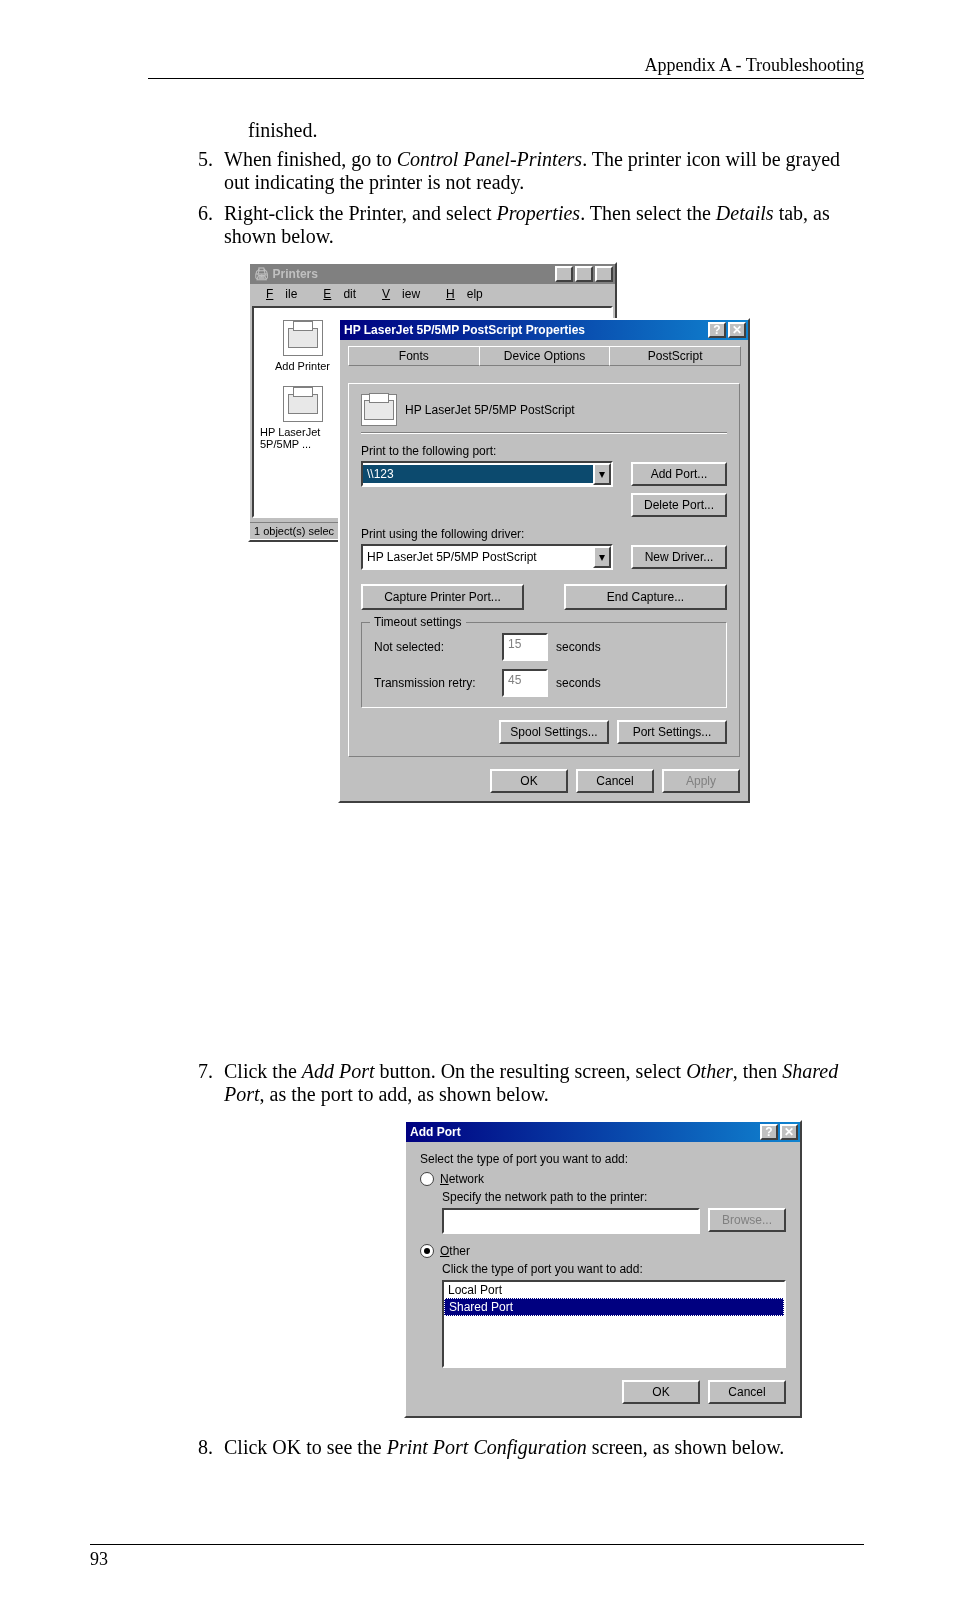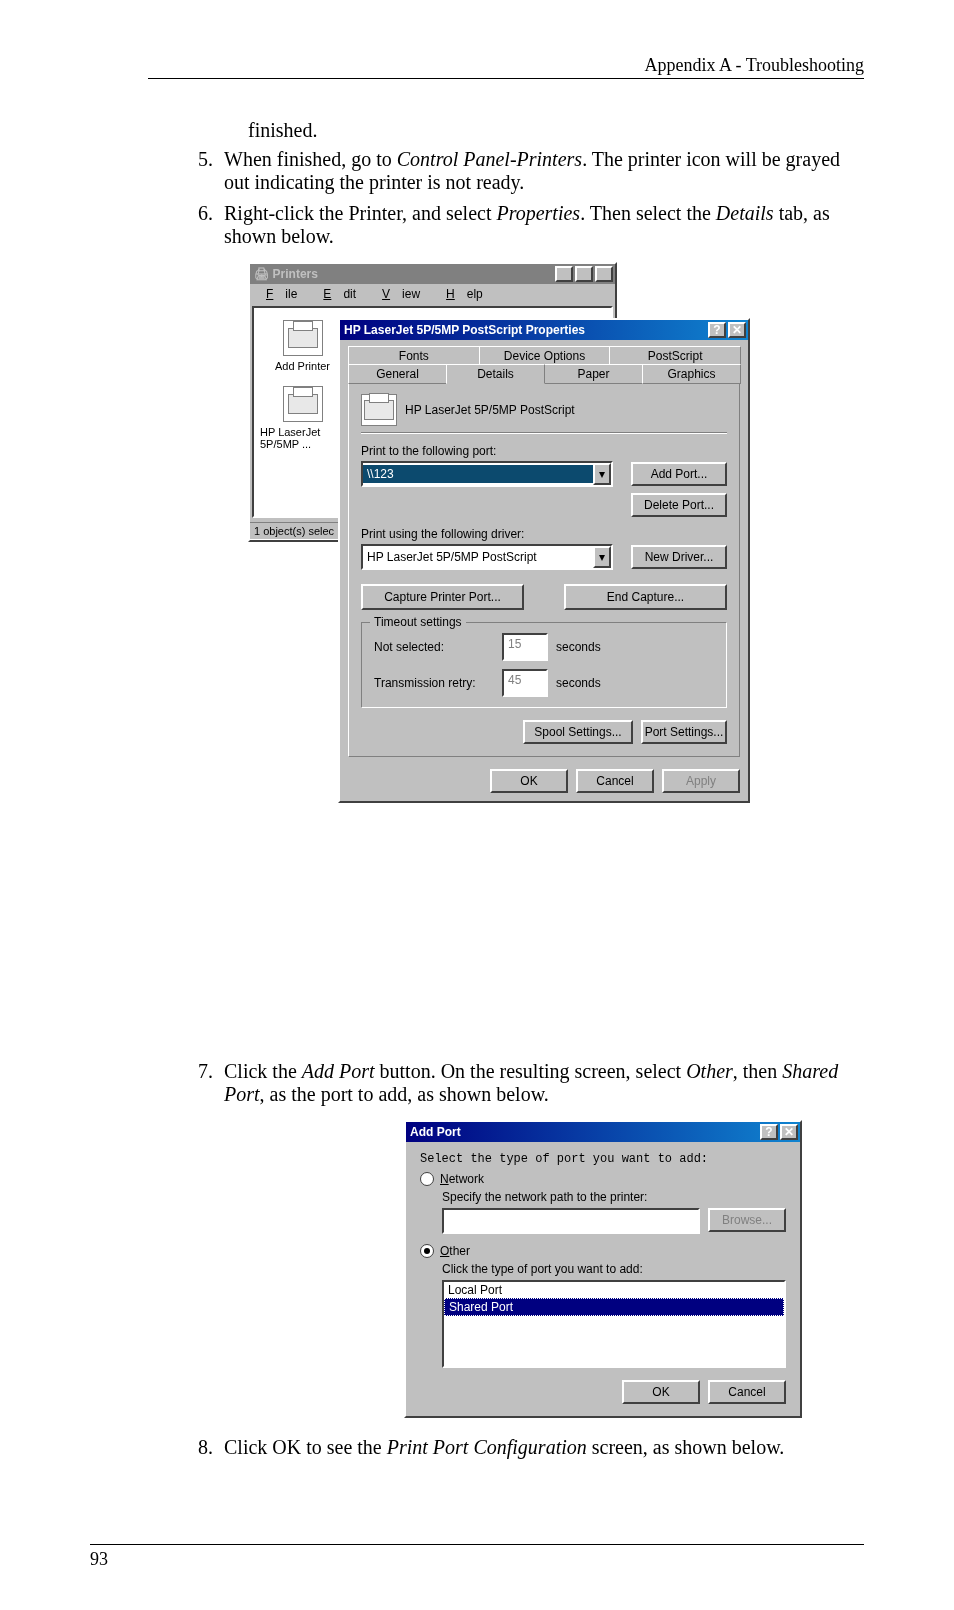--- a/index.html
+++ b/index.html
@@ -133,26 +133,20 @@
             <div class="btn tbtn">?</div>
             <div class="btn tbtn">✕</div>
           </div>
           <div class="props-body">
             <div class="tabs">
               <div class="tabrow back">
                 <div class="tab">Fonts</div>
                 <div class="tab">Device Options</div>
                 <div class="tab">PostScript</div>
               </div>
-              <div class="tabrow front">
-                <div class="tab">General</div>
-                <div class="tab active">Details</div>
-                <div class="tab">Paper</div>
-                <div class="tab">Graphics</div>
-              </div>
             </div>
 
             <div class="tabpanel face">
               <div class="row">
                 <div class="icon-box" style="width:34px;height:30px;">
                     <div class="printer-glyph"></div>
                   </div>
                 <span>HP LaserJet 5P/5MP PostScript</span>
               </div>
               <hr class="divider">
@@ -199,21 +193,21 @@
                 </div>
                 <div class="row">
                   <span style="width:120px;">Transmission retry:</span>
                   <div class="sunken numbox gray" style="padding:2px 4px;">45</div>
                   <span>seconds</span>
                 </div>
               </div>
 
               <div class="btnrow">
                 <div class="btn" style="width:110px;">Spool Settings...</div>
-                <div class="btn" style="width:86px;">Port Settings...</div>
+                <div class="btn" style="width:110px;">Port Settings...</div>
               </div>
             </div>
 
             <div class="btnrow">
               <div class="btn">OK</div>
               <div class="btn">Cancel</div>
               <div class="btn gray">Apply</div>
             </div>
           </div>
         </div>
@@ -229,21 +223,21 @@
 
     <div class="fig-wrap">
       <div class="fig2 w9 face raised">
         <div class="titlebar">
           <span>Add Port</span>
           <span class="spacer"></span>
           <div class="btn tbtn">?</div>
           <div class="btn tbtn">✕</div>
         </div>
         <div class="ap-body">
-          <div style="font-size:12px;margin-bottom:6px;font-family:Liberation Mono, monospace;">Select the type of port you want to add:</div>
+          <div style="font-size:12px;margin-bottom:6px;">Select the type of port you want to add:</div>
 
           <div class="radio">
             <div class="radio-dot"></div>
             <span><span class="underline-accel">N</span><span>etwork</span></span>
           </div>
           <div class="ap-sub">Specify the network path to the printer:</div>
           <div class="net-row">
             <div class="sunken"></div>
             <div class="btn gray" style="width:78px;height:24px;">Browse...</div>
           </div>

